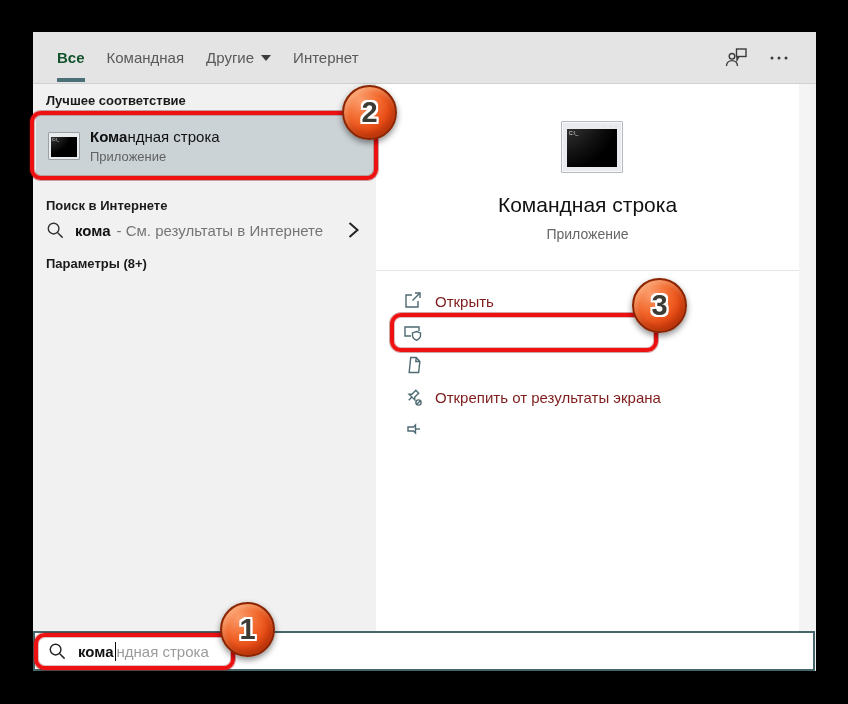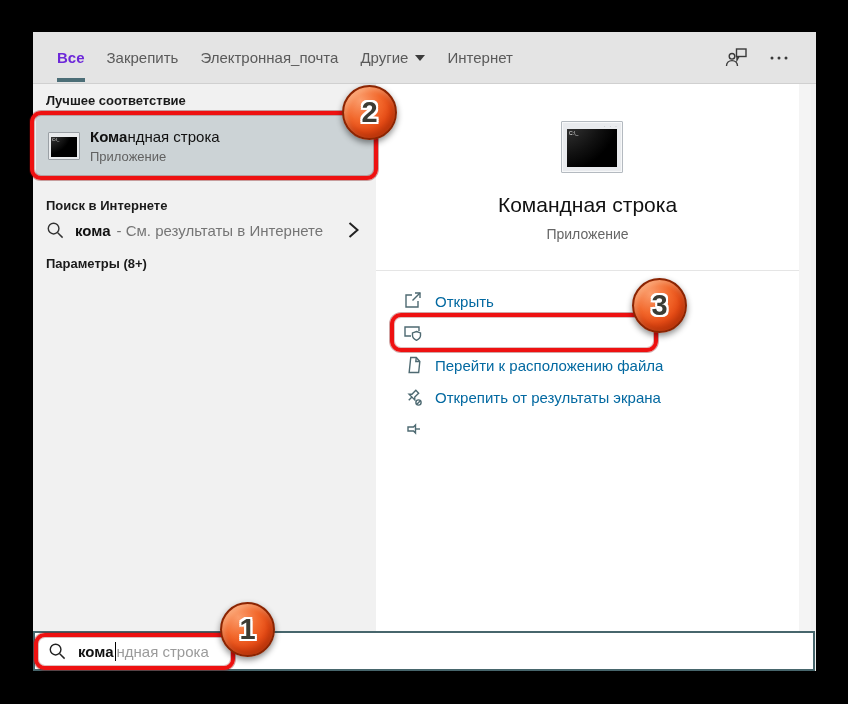--- a/index.html
+++ b/index.html
@@ -9,21 +9,21 @@
 
   
   .window { position:absolute; left:33px; top:32px; width:783px; height:639px; background:#f1f1f1; }
 
   
   .tabbar { position:absolute; left:0; top:0; width:783px; height:52px;
     background:#e4e4e4; border-bottom:1px solid #d0d0d0;
     display:flex; align-items:center; padding-left:13px; }
   .tab { position:relative; height:52px; display:flex; align-items:center;
     padding:0 11px; font-size:15px; color:#5a5a5a; cursor:default; }
-  .tab.active { color:#6d28d9; font-weight:bold; }
+  .tab.active { color:#14532d; font-weight:bold; }
   .tab.active::after { content:""; position:absolute; left:11px; right:11px; bottom:2px;
     height:4px; background:#4c6e77; }
   .tab .caret { margin-left:7px; display:inline-flex; }
   .tabbar-right { margin-left:auto; display:flex; align-items:center; gap:22px; padding-right:28px; color:#3a3a3a; }
   .icon-btn { display:inline-flex; align-items:center; justify-content:center; }
 
   
   .content { position:absolute; left:0; top:52px; width:783px; height:547px; display:flex; }
   .left-panel { position:relative; width:343px; height:547px; background:#f1f1f1; }
   .right-panel { position:relative; width:423px; height:547px; background:#fff; }
@@ -61,21 +61,21 @@
     background:radial-gradient(circle at -15% -45%, #474747, #111 55%, #000 75%); }
   .hero-icon .pr { position:absolute; left:7px; top:9px; font-size:5px; color:#e8e8e8; line-height:5px; }
   .app-title { position:absolute; left:0; top:109px; width:100%; text-align:center;
     font-size:21px; color:#111; }
   .app-sub { position:absolute; left:0; top:142px; width:100%; text-align:center;
     font-size:14px; color:#666; }
   .divider { position:absolute; left:0; top:186px; width:423px; height:1px; background:#e5e5e5; }
   .actions { position:absolute; left:0; top:201px; width:423px; }
   .action-row { height:32px; display:flex; align-items:center; padding-left:27px; }
   .action-row .aicon { width:20px; height:20px; color:#4e6a72; display:inline-flex; flex:0 0 auto; }
-  .action-row .alabel { margin-left:12px; font-size:15px; color:#0369a1; }
+  .action-row .alabel { margin-left:12px; font-size:15px; color:#7f1d1d; }
 
   
   .searchbar { position:absolute; left:0; top:599px; width:782px; height:40px;
     background:#fff; border:2px solid #47666c; display:flex; align-items:center; padding-left:13px; }
   .searchbar .mag { color:#222; margin-right:11px; display:inline-flex; }
   .typed { font-size:15px; font-weight:600; color:#111; }
   .caret-bar { width:1px; height:19px; background:#000; margin:0 1px; }
   .suggestion { font-size:15px; color:#9b9b9b; }
 
   
@@ -96,24 +96,21 @@
 <body>
 
 <div class="screen">
   <div class="window">
 
     <div class="tabbar">
       <div class="tab active">
         <span>Все</span>
       </div>
       <div class="tab">
-        <span>Закрепить</span>
-      </div>
-      <div class="tab">
-        <span>Электронная_почта</span>
+        <span>Командная</span>
       </div>
       <div class="tab">
         <span>Другие</span>
         <span class="caret">
           <svg width="10" height="6" viewBox="0 0 10 6">
               <polygon points="0,0 10,0 5,6" fill="#3c3c3c"></polygon>
             </svg>
         </span>
       </div>
       <div class="tab">
@@ -207,21 +204,20 @@
             </span>
           </div>
 
           <div class="action-row">
             <span class="aicon">
               <svg width="20" height="20" viewBox="0 0 20 20" fill="none" stroke="currentColor" stroke-width="1.4">
                 <path d="M6 2.5 L11.5 2.5 L15.5 6.5 L15.5 17.5 L6 17.5 Z" transform="skewX(-6) translate(2,0)"></path>
                 <polyline points="11.5,2.5 11.5,6.5 15.5,6.5" transform="skewX(-6) translate(2,0)"></polyline>
               </svg>
             </span>
-            <span class="alabel">Перейти к расположению файла</span>
           </div>
 
           <div class="action-row">
             <span class="aicon">
               <svg width="20" height="20" viewBox="0 0 20 20" fill="none" stroke="currentColor" stroke-width="1.4">
                 <g transform="rotate(45 10 9)">
                   <path d="M8 3 L12 3 L12 8.5 L14 10.5 L6 10.5 L8 8.5 Z"></path>
                   <line x1="10" y1="10.5" x2="10" y2="15"></line>
                 </g>
                 <circle cx="15.5" cy="15.5" r="2.6"></circle>

